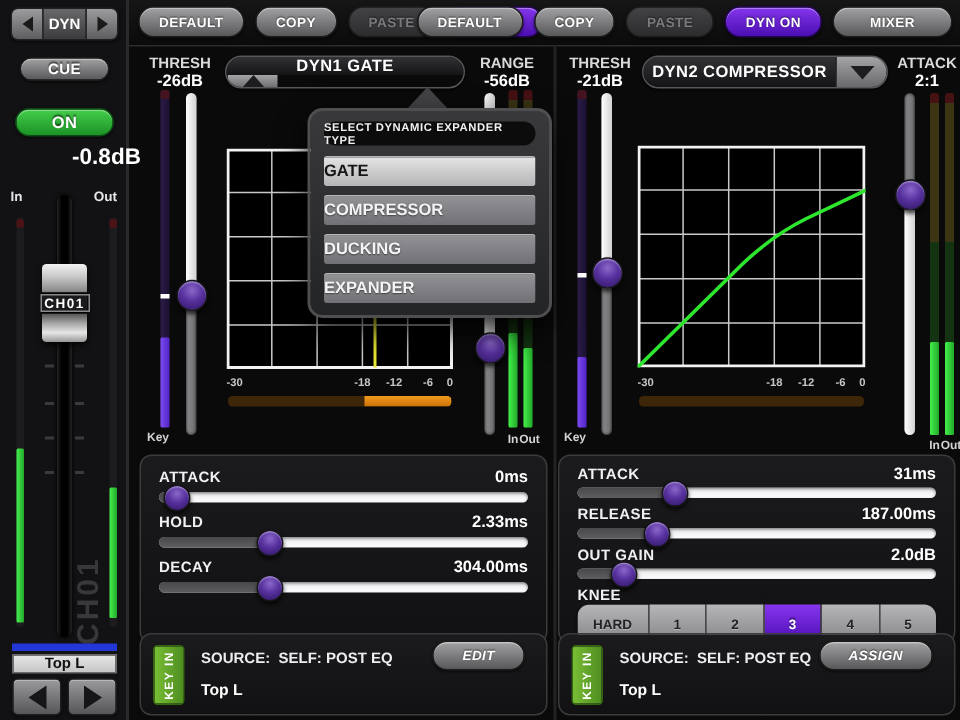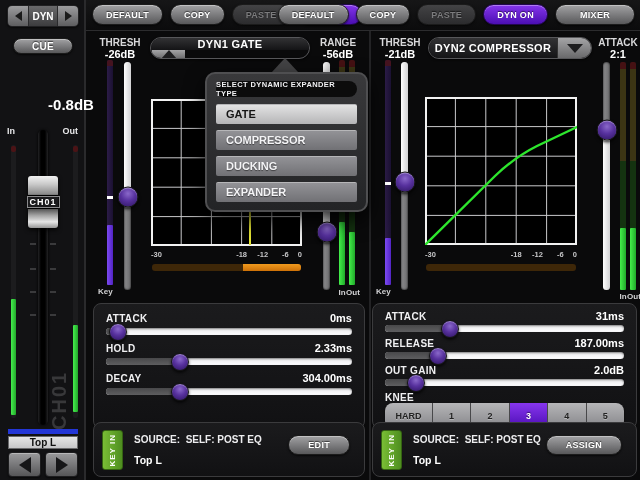--- a/index.html
+++ b/index.html
@@ -169,56 +169,57 @@
   
   #d1-keyin { left:93px;  top:422px; width:272px; height:55px; }
   #d2-keyin { left:372px; top:422px; width:265px; height:55px; }
   .keyin-tab { position:absolute; left:8px; top:7px; width:21px; height:40px; border-radius:3px;
                background:linear-gradient(90deg,#79bd35,#4e8e20); border:1px solid #356412;
                display:flex; align-items:center; justify-content:center; }
   .keyin-tab span { writing-mode:vertical-rl; transform:rotate(180deg); color:#fff;
                     font-size:8px; font-weight:bold; letter-spacing:1px; }
   .keyin-source  { position:absolute; left:40px; top:11px; font-size:10px; font-weight:bold; color:#ededef; white-space:pre; }
   .keyin-channel { position:absolute; left:40px; top:31px; font-size:10.5px; font-weight:bold; color:#fff; }
-  .keyin-btn { position:absolute; right:14px; top:12px; height:20px; border-radius:10px; padding:0 19px; font-size:9px; }
+  .keyin-btn { position:absolute; right:14px; top:4px; height:20px; border-radius:10px; padding:0 19px; font-size:9px;font-style:italic; }
 
   
   #popup { left:205px; top:58px; width:163px; z-index:60; }
   #popup-pointer { position:absolute; left:66px; top:0; width:0; height:0;
                    border-left:14px solid transparent; border-right:14px solid transparent;
                    border-bottom:15px solid #434345; }
   #popup-body { position:absolute; left:0; top:14px; width:163px;
                 background:linear-gradient(#39393b,#232426); border:2px solid #4f4f51; border-radius:10px;
                 padding:7px 9px 8px; box-shadow:0 8px 20px rgba(0,0,0,.85); }
   #popup-title { background:#0c0c0c; border-radius:8px; height:16px; margin-bottom:7px;
                  display:flex; align-items:center; justify-content:center;
                  color:#f0f0f2; font-size:7.5px; font-weight:bold; letter-spacing:.4px; }
   .popup-item { height:20px; margin-bottom:6px; border-radius:2px;
                 background:linear-gradient(#929296,#717175); border-top:1px solid #b6b6b8;
-                color:#f4f4f6; font-size:11px; font-weight:bold; line-height:19px; padding-left:10px;
+                color:#f4f4f6; font-size:11px; font-weight:bold; line-height:19px; 
                 text-shadow:0 1px 1px rgba(0,0,0,.5); }
   .popup-item:last-child { margin-bottom:0; }
   .popup-item.selected { background:linear-gradient(#e3e3e3,#b5b5b7); color:#151515; text-shadow:none; }
 </style>
 </head>
 <body>
 
 <div id="stage">
 
   <div id="strip" class="abs">
     <div id="strip-selector">
       <div class="sel-arrow">
           <span class="tri-l"></span>
         </div>
       <div class="sel-label">DYN</div>
       <div class="sel-arrow">
           <span class="tri-r"></span>
         </div>
     </div>
     <div id="cue-btn" class="btn">CUE</div>
+    <div id="on-btn" class="btn">ON</div>
     <div id="gain-value">-0.8dB</div>
     <div id="strip-in-label" class="strip-io-label">In</div>
     <div id="strip-out-label" class="strip-io-label">Out</div>
     <div id="strip-meter-in" class="smeter">
       <div class="smcap"></div>
       <div class="smbright" style="top: 56.4%; height: 42.5%;"></div>
     </div>
     <div id="strip-meter-out" class="smeter">
       <div class="smcap"></div>
       <div class="smbright" style="top: 65.8%; height: 32%;"></div>

